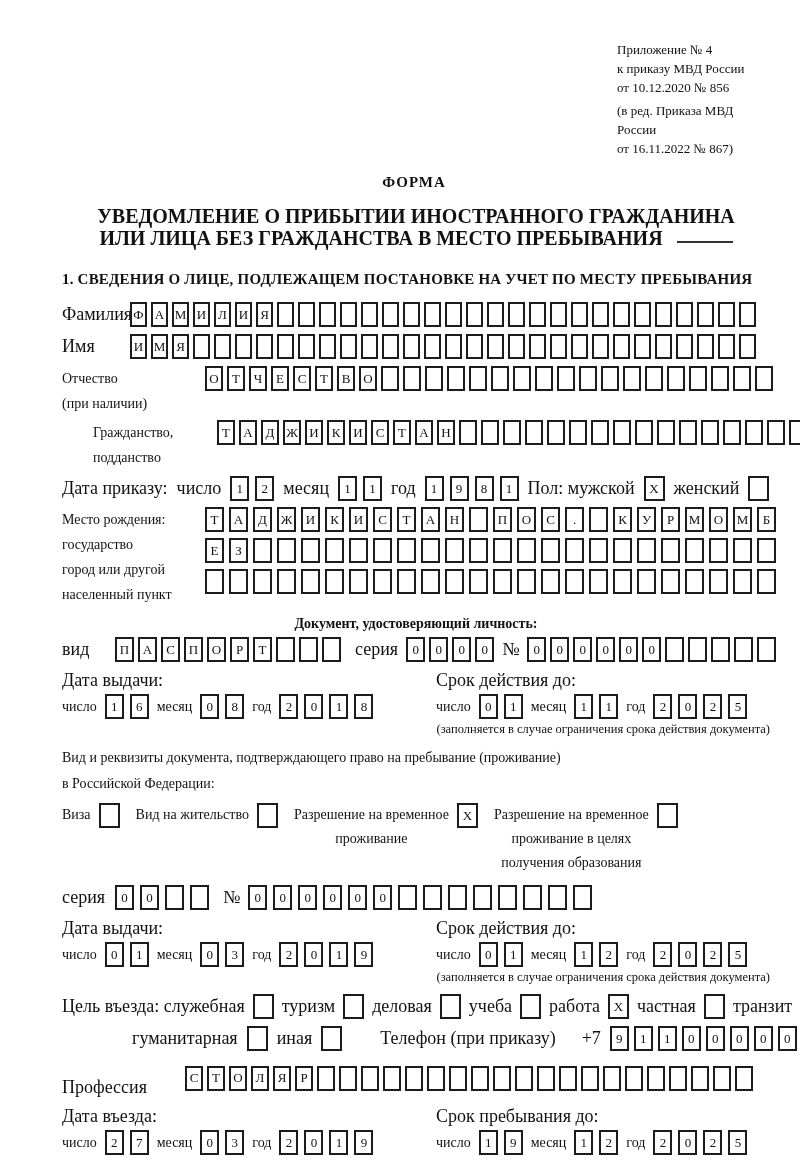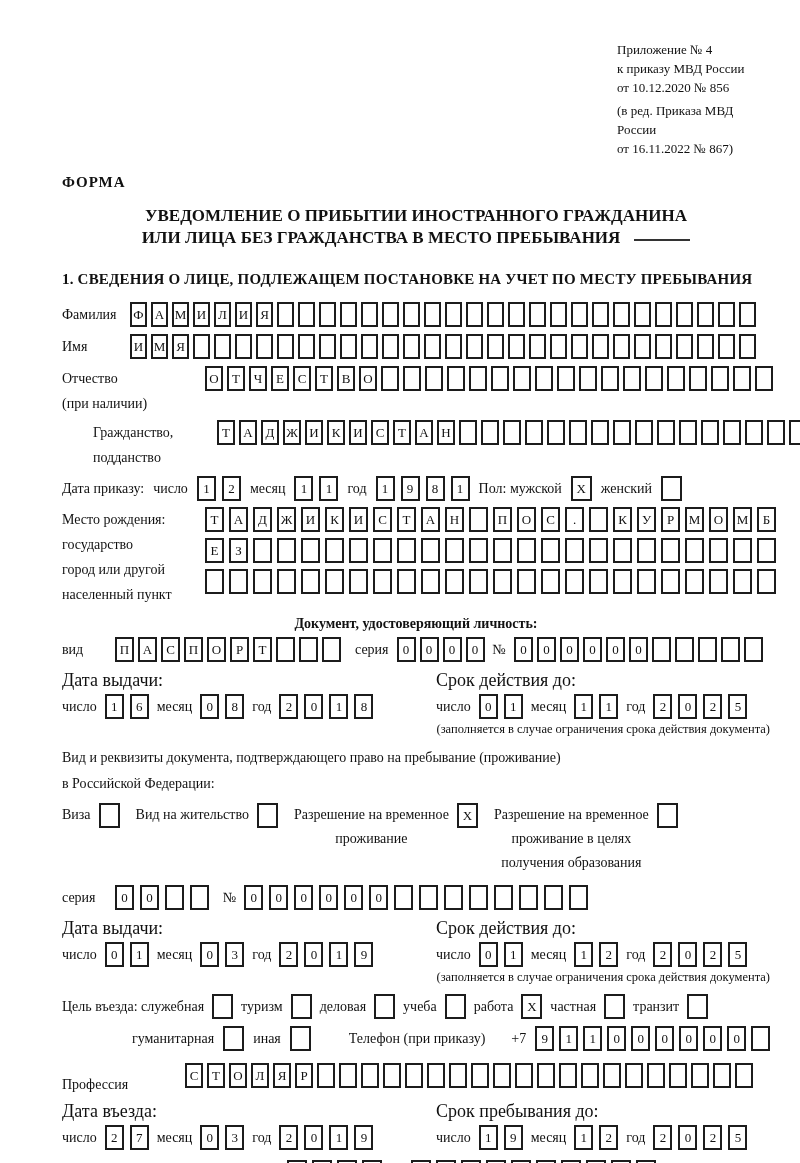--- a/index.html
+++ b/index.html
@@ -1,26 +1,26 @@
 <!DOCTYPE html>
 <html><head>
 <meta charset="utf-8">
 <style>
   html,body{margin:0;padding:0;background:#fff;}
   body{width:800px;font-family:"Liberation Serif","DejaVu Serif",serif;color:#111;}
   .page{width:800px;height:1163px;box-sizing:border-box;padding:40px 30px 20px 62px;overflow:hidden;}
   .hdr{margin-left:555px;font-size:13px;line-height:19px;}
   .hdr .ed{margin-top:4px;}
-  .forma{font-weight:bold;font-size:15px;text-align:left;padding-right:4px;margin-top:16px;letter-spacing:1px;}
-  .title{text-align:center;font-weight:bold;font-size:17px;line-height:22px;margin-top:14px;}
+  .forma{font-weight:bold;font-size:15px;text-align:center;padding-right:4px;margin-top:16px;letter-spacing:1px;}
+  .title{text-align:center;font-weight:bold;font-size:20px;line-height:22px;margin-top:14px;}
   .blank-line{display:inline-block;width:56px;border-bottom:2px solid #333;margin-left:14px;transform:translateY(-2px);}
   .sec1{font-weight:bold;font-size:15px;margin-top:22px;letter-spacing:.2px;}
   .frow{display:flex;align-items:center;margin-top:7px;white-space:nowrap;}
   .frow-top{display:flex;align-items:flex-start;margin-top:7px;white-space:nowrap;}
-  .lab{font-size:14px;}
+  .lab{font-size:18px;}
   .lab2{font-size:14px;line-height:25px;}
   .cells{display:inline-flex;gap:var(--bg,4px);}
   .bx{box-sizing:border-box;flex:none;width:var(--bw,18px);height:25px;border:2px solid #1c1c1c;display:inline-flex;align-items:center;justify-content:center;font-size:13px;background:#fff;}
   .stack{display:flex;flex-direction:column;gap:6px;}
   .center-b{font-weight:bold;font-size:14px;text-align:center;margin-top:9px;}
   .dp{display:flex;margin-top:8px;}
   .dp-half{width:335px;}
   .dp-right{margin-left:40px;}
   .dp-cap{text-align:left;font-size:18px;margin-bottom:3px;}
   .drow{display:flex;align-items:center;gap:8px;white-space:nowrap;font-size:14px;}

